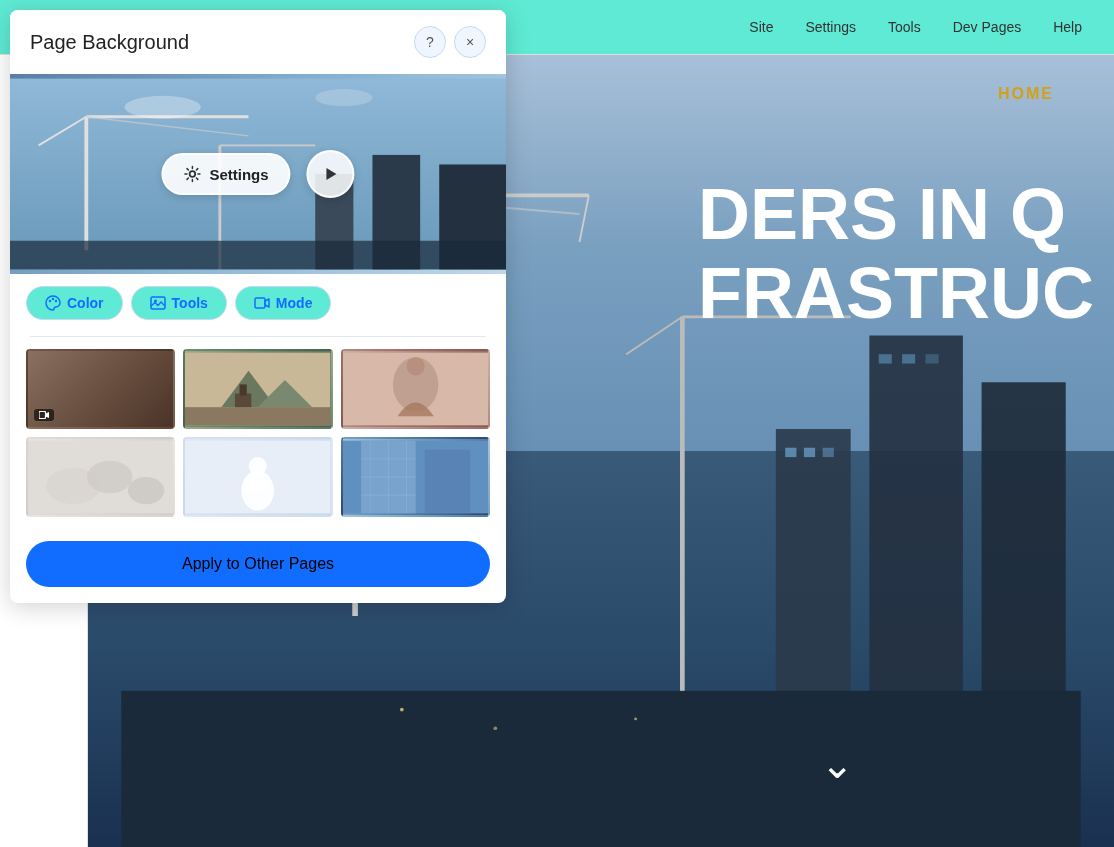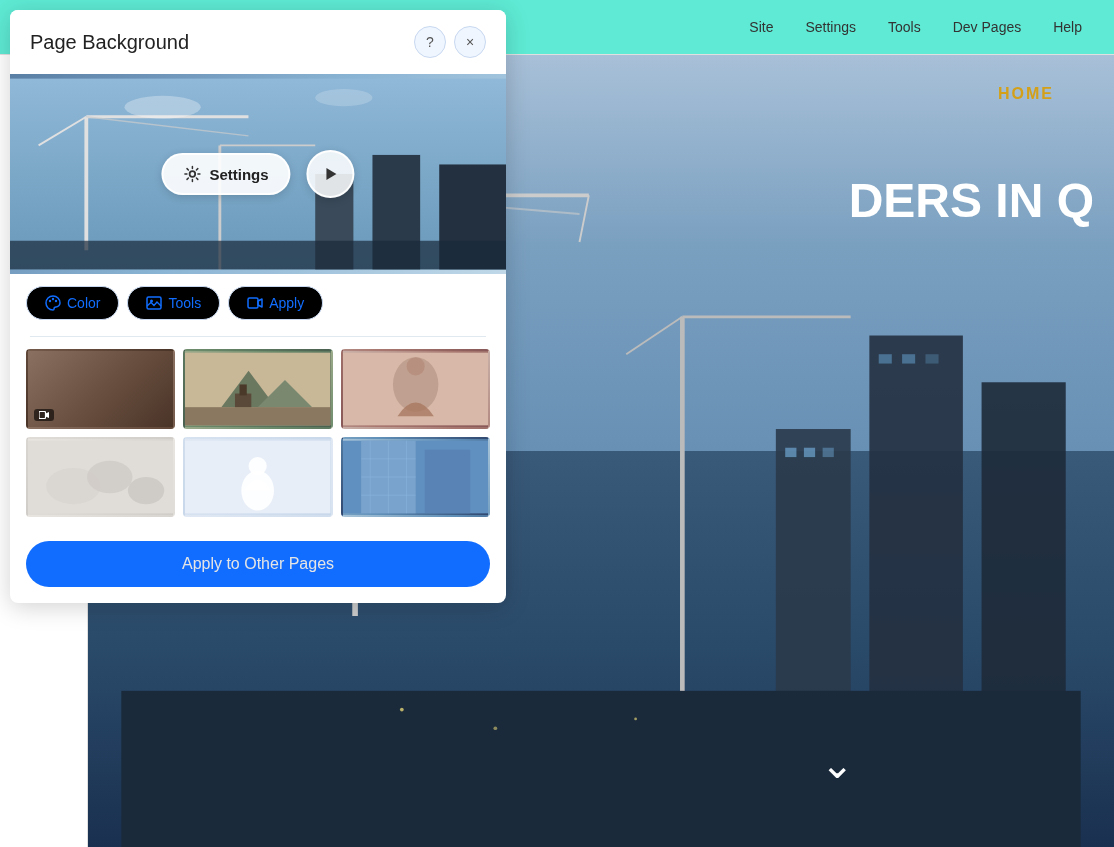--- a/index.html
+++ b/index.html
@@ -108,21 +108,21 @@
     .bg-image {
       position: absolute;
       top: 0; left: 0; right: 0; bottom: 0;
       background: linear-gradient(135deg, #2c3e50 0%, #3d5a75 30%, #4a7fa5 60%, #5a9fd4 100%);
     }
     .hero-text {
       position: absolute;
       right: 20px;
       top: 120px;
       color: #fff;
-      font-size: 48px;
+      font-size: 72px;
       font-weight: 900;
       line-height: 1.1;
       text-align: left;
     }
     .hero-nav {
       position: absolute;
       top: 30px;
       right: 60px;
       color: #d4a017;
       font-size: 16px;
@@ -244,25 +244,25 @@
       align-items: center;
       padding: 12px 16px;
       gap: 8px;
       background: #fff;
     }
     .tab-btn {
       display: flex; align-items: center; gap: 6px;
       padding: 8px 18px;
       border-radius: 24px;
       border: 1.5px solid #c8d8f0;
-      background: #000000;
+      background: #5eead4;
       cursor: pointer;
       font-size: 14px;
       color: #116dff;
-      font-weight: 400;
+      font-weight: 700;
     }
 
     
     .section-title-row {
       display: flex;
       align-items: center;
       justify-content: space-between;
       padding: 8px 20px 4px;
     }
     .section-title {
@@ -314,21 +314,21 @@
     
     .apply-btn-row {
       padding: 12px 16px 16px;
       display: flex;
       justify-content: center;
     }
     .apply-btn {
       width: 100%;
       padding: 14px 24px;
       background: #116dff;
-      color: #e5e5e5;
+      color: #000000;
       border: none;
       border-radius: 24px;
       font-size: 16px;
       font-weight: 500;
       cursor: pointer;
       text-align: center;
     }
 
     
     .wix-svg { width: 40px; height: 24px; }
@@ -458,20 +458,21 @@
       <rect x="0" y="680" width="1026" height="167" fill="#1a2a3a"></rect>
 
       <circle cx="300" cy="700" r="2" fill="#ffeb80" opacity="0.7"></circle>
       <circle cx="400" cy="720" r="2" fill="#ffeb80" opacity="0.5"></circle>
       <circle cx="550" cy="710" r="1.5" fill="#ffeb80" opacity="0.6"></circle>
     </svg>
 
     <div class="hero-nav">HOME</div>
     <div class="hero-text">
       <div>DERS IN Q</div>
+      <div>FRASTRUC</div>
     </div>
     <div class="hero-chevron">⌄</div>
 
     <div class="yellow-banner">
       <span class="yellow-banner-text">SPHERE</span>
     </div>
   </div>
 </div>
 
 <div class="panel-overlay">
@@ -545,21 +546,21 @@
         <circle cx="5.5" cy="6" r="1.5" fill="#116dff"></circle>
         <path d="M1 11 L5 7.5 L8 10.5 L11 7 L15 11" fill="none" stroke="#116dff" stroke-width="1.3"></path>
       </svg>
       <span>Tools</span>
     </button>
     <button class="tab-btn">
       <svg width="16" height="16" viewBox="0 0 16 16">
         <rect x="1" y="3" width="10" height="10" rx="1.5" fill="none" stroke="#116dff" stroke-width="1.5"></rect>
         <path d="M11 6 L15 4 L15 12 L11 10 Z" fill="none" stroke="#116dff" stroke-width="1.5" stroke-linejoin="round"></path>
       </svg>
-      <span>Apply</span>
+      <span>Mode</span>
     </button>
   </div>
 
   <div class="section-divider"></div>
 
   <div class="thumb-grid">
 
     <div class="thumb-item" style="background:linear-gradient(135deg,#8a7060 0%,#6a5040 50%,#4a3428 100%)">
       <div class="thumb-video-badge">
         <svg width="10" height="8" viewBox="0 0 10 8">

